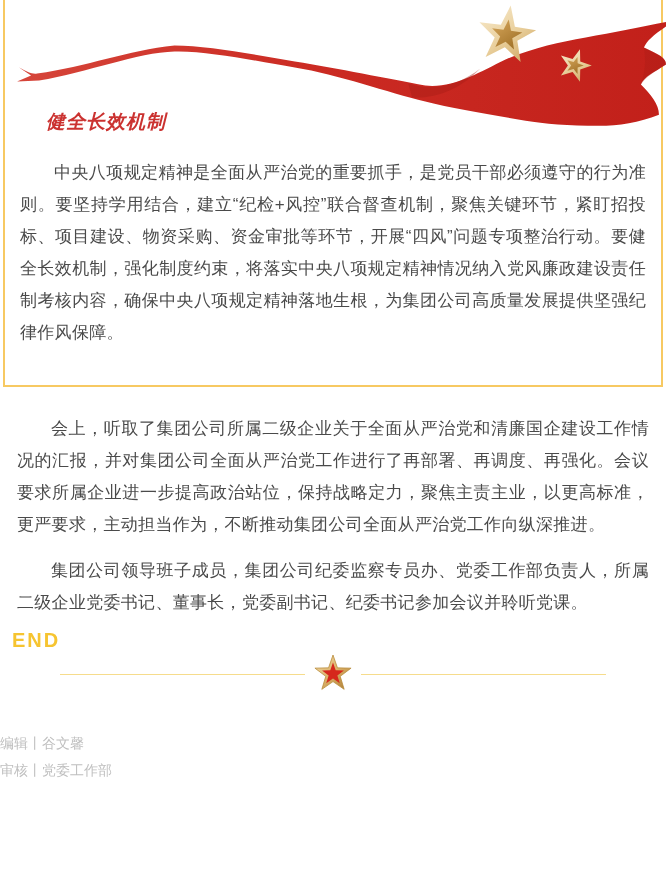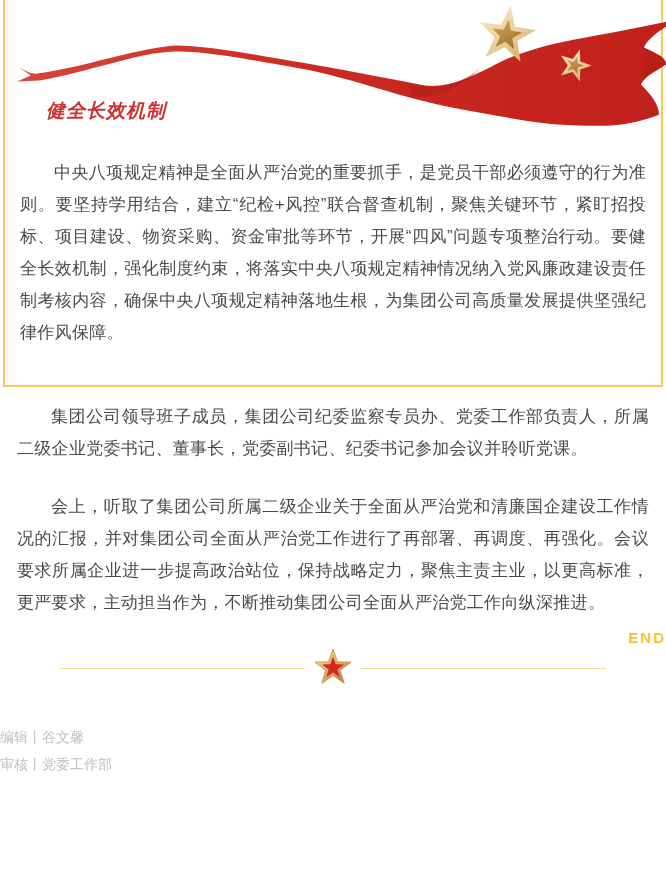--- a/index.html
+++ b/index.html
@@ -29,39 +29,40 @@
     height:153px;
     margin-top:0;
   }
   .ribbon-svg{
     position:absolute;
     top:0;left:-13px;
     width:662px;height:126px;
   }
   .section-heading{
     position:absolute;
-    left:26px;top:94px;
+    left:26px;top:105px;
     font-size:19px;
     font-weight:bold;
     font-style:italic;
     color:#CB3230;
     line-height:25px;
     letter-spacing:1px;
   }
   .para-2{}
   .outside-box{padding:0 17px;}
   .para-3{margin-top:26px;}
   .para-4{margin-top:14px;}
   .end-block{
     margin-top:10px;
-    text-align:right;
+    text-align:left;
     color:#F6C430;
     font-weight:bold;
-    font-size:15px;
+    font-size:20px;
     letter-spacing:2px;
+    margin-left:12px;
   }
   .divider{
     margin:2px 60px 0 60px;
     height:40px;
     display:flex;
     align-items:center;
   }
   .divider .line{
     flex:1;
     height:1px;
@@ -148,22 +149,22 @@
     <div class="section-heading">
       <div>健全长效机制</div>
     </div>
   </div>
 
   <p class="body-para para-2">中央八项规定精神是全面从严治党的重要抓手，是党员干部必须遵守的行为准则。要坚持学用结合，建立“纪检+风控”联合督查机制，聚焦关键环节，紧盯招投标、项目建设、物资采购、资金审批等环节，开展“四风”问题专项整治行动。要健全长效机制，强化制度约束，将落实中央八项规定精神情况纳入党风廉政建设责任制考核内容，确保中央八项规定精神落地生根，为集团公司高质量发展提供坚强纪律作风保障。</p>
 
 </div>
 
 <div class="outside-box">
+  <p class="body-para para-3">会上，听取了集团公司所属二级企业关于全面从严治党和清廉国企建设工作情况的汇报，并对集团公司全面从严治党工作进行了再部署、再调度、再强化。会议要求所属企业进一步提高政治站位，保持战略定力，聚焦主责主业，以更高标准，更严要求，主动担当作为，不断推动集团公司全面从严治党工作向纵深推进。</p>
   <p class="body-para para-4">集团公司领导班子成员，集团公司纪委监察专员办、党委工作部负责人，所属二级企业党委书记、董事长，党委副书记、纪委书记参加会议并聆听党课。</p>
-  <p class="body-para para-3">会上，听取了集团公司所属二级企业关于全面从严治党和清廉国企建设工作情况的汇报，并对集团公司全面从严治党工作进行了再部署、再调度、再强化。会议要求所属企业进一步提高政治站位，保持战略定力，聚焦主责主业，以更高标准，更严要求，主动担当作为，不断推动集团公司全面从严治党工作向纵深推进。</p>
 </div>
 
 <div class="end-block">END</div>
 
 <div class="divider">
   <div class="line"></div>
   <svg class="end-star" viewBox="-22 -22 44 44" aria-hidden="true">
     <defs>
       <linearGradient id="endStarGold" x1="0" y1="0" x2="1" y2="1">
         <stop offset="0" stop-color="#f3ddae"></stop>

